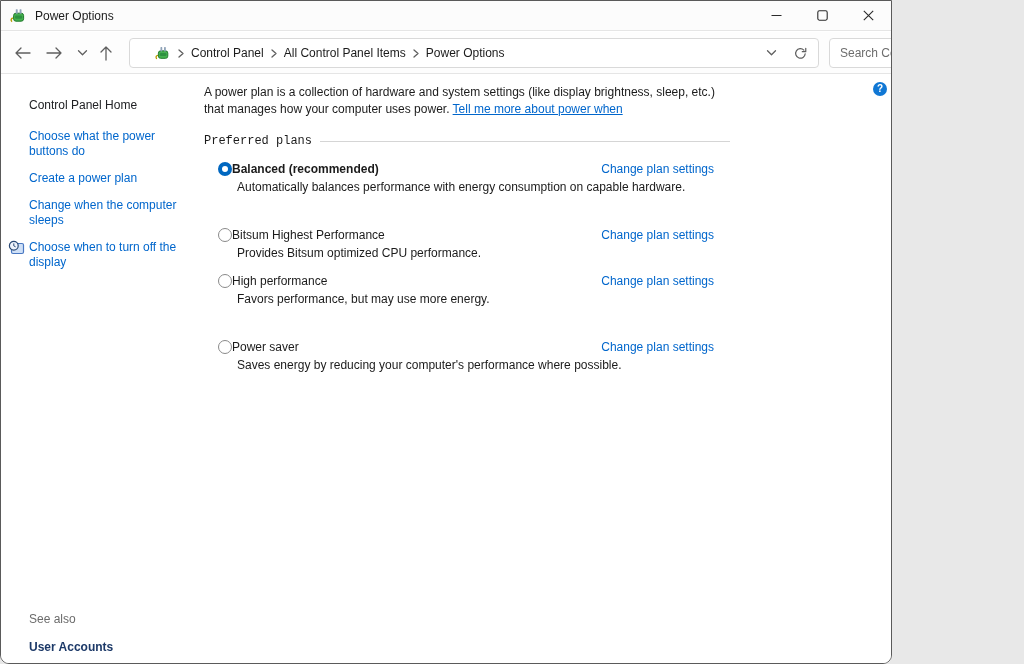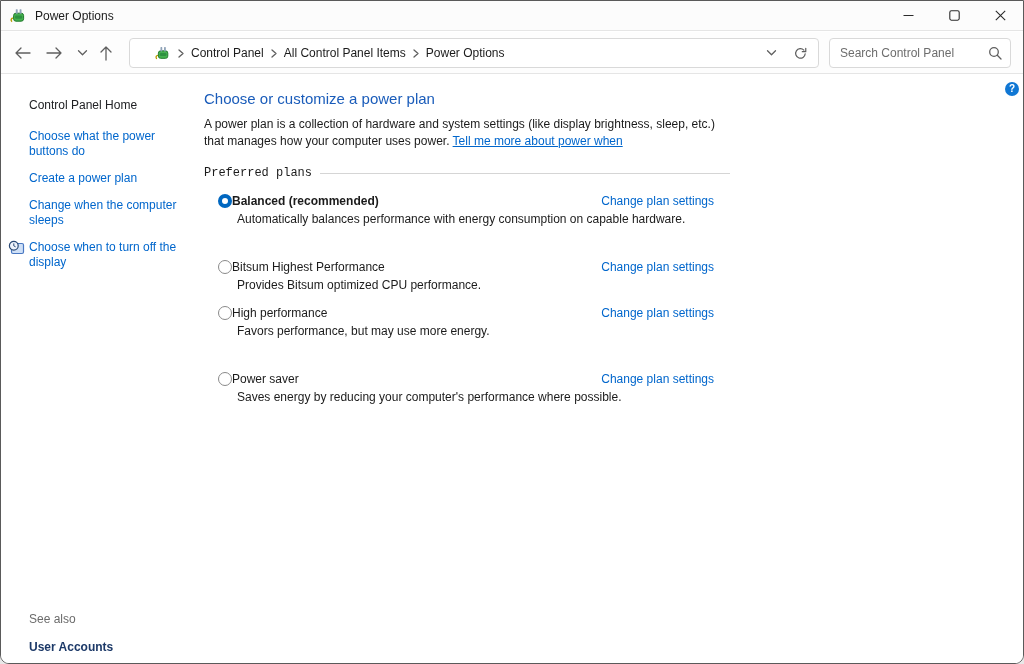--- a/index.html
+++ b/index.html
@@ -1,20 +1,20 @@
 <!DOCTYPE html>
 <html><head>
 <meta charset="utf-8">
 <style>
   * { margin:0; padding:0; box-sizing:border-box; }
   html,body { width:1024px; height:664px; background:#e8e8e8; }
   body { font-family:"Liberation Sans","DejaVu Sans",sans-serif; font-size:12px; color:#1b1b1b; }
 
   .window{
-    position:relative; width:1024px; height:664px; background:#ffffff;
+    position:relative; width:892px; height:664px; background:#ffffff;
     border:1px solid #5a5a5a; border-radius:0 0 9px 9px; overflow:hidden;
   }
 
   
   .titlebar{
     position:absolute; left:0; top:0; width:100%; height:30px;
     background:#fcfcfc; border-bottom:1px solid #e5e5e5;
     display:flex; align-items:center;
   }
   .titlebar .app-icon{ margin-left:9px; width:17px; height:17px; flex:0 0 auto; }
@@ -235,21 +235,20 @@
         </div>
       </div>
 
       <div class="see-also">
         <div class="see-also-label">See also</div>
         <span class="see-link">User Accounts</span>
       </div>
     </div>
 
     <div class="main">
-      <h1 class="page-title">Choose or customize a power plan</h1>
       <div class="intro">
         <span>A power plan is a collection of hardware and system settings (like display brightness, sleep, etc.) that manages how your computer uses power.</span>
         <span class="intro-link">Tell me more about power when</span>
       </div>
 
       <div class="section-hdr">
         <span class="hdr-label">Preferred plans</span>
         <span class="hdr-rule"></span>
       </div>
 

